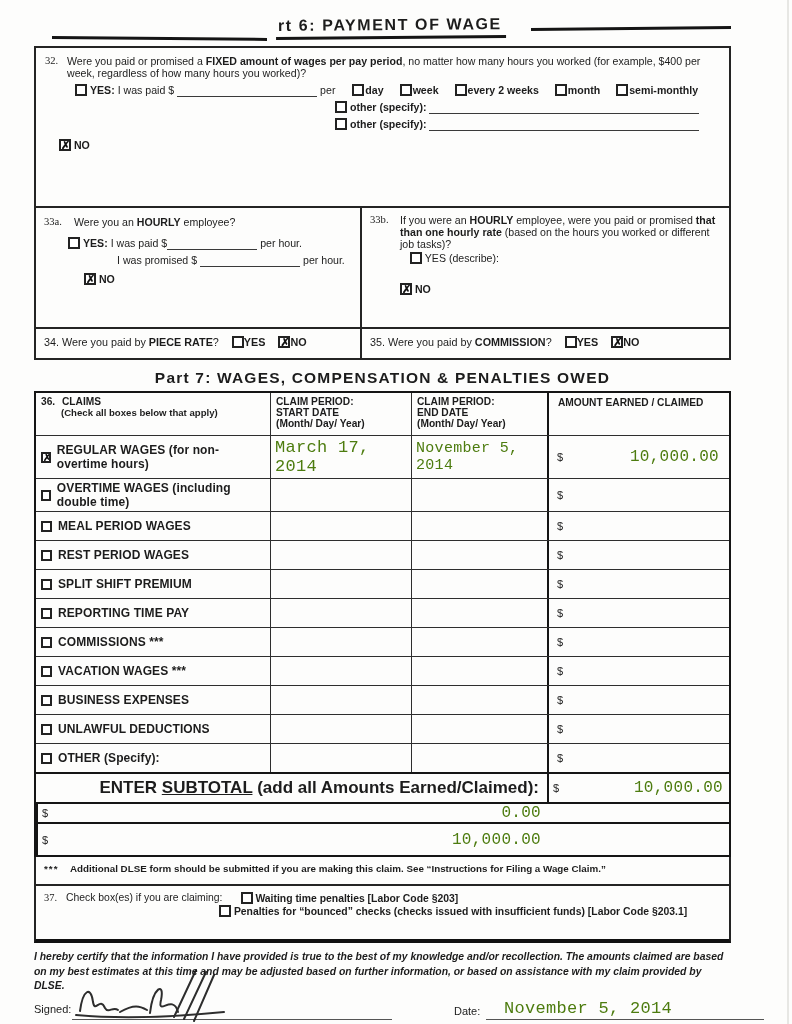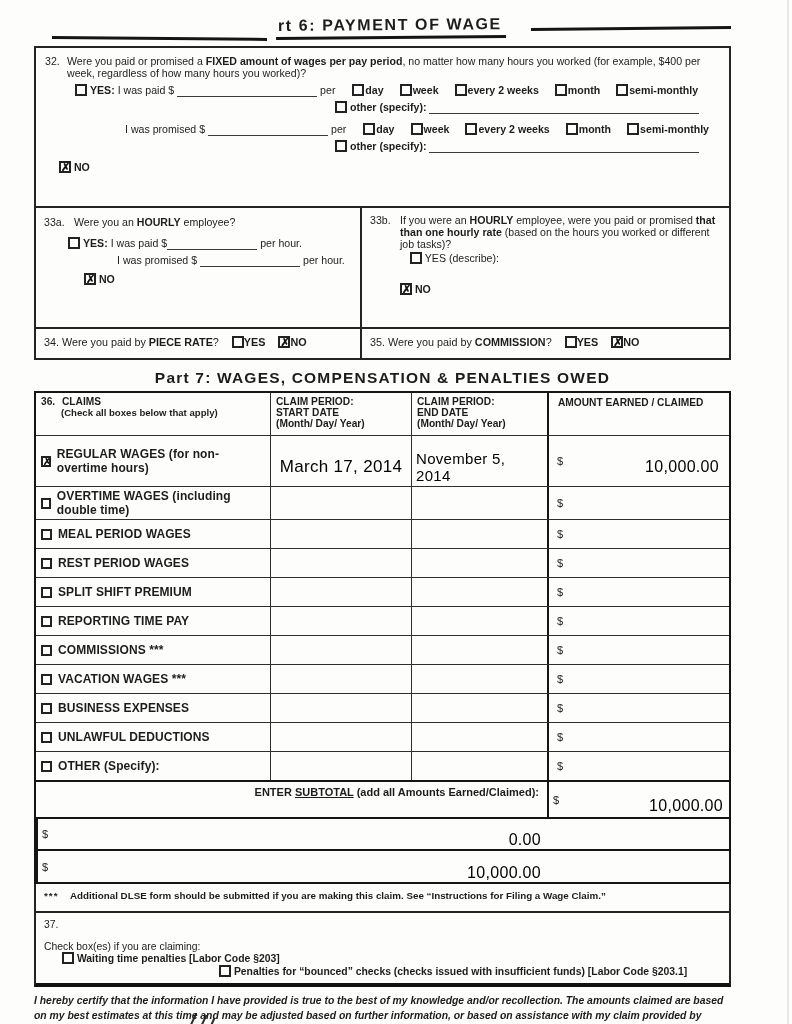--- a/index.html
+++ b/index.html
@@ -27,26 +27,26 @@
 
   
   .cb {
     display:inline-block; width:12px; height:12px; border:2px solid #222;
     background:#fff; vertical-align:-2px; text-align:center;
     font-size:11px; line-height:9px; font-weight:bold; color:#111; overflow:hidden;
   }
   .cb.small { width:11px; height:11px; font-size:10px; line-height:8px; }
   .blank { display:inline-block; border-bottom:1.5px solid #3a3a3a; height:13px; vertical-align:-3px; }.b90{width:90px}.b100{width:100px}.b120{width:120px}.b140{width:140px}.b270{width:270px}
   .bold { font-weight:bold; }
-  .hand { font-family:Liberation Sans, sans-serif; color:#000000; letter-spacing:.3px;margin-top:12px; }
+  .hand { font-family:Liberation Mono, monospace; color:#4d7c0f; letter-spacing:.3px; }
 
   
   .box32 { border:2px solid #242424; height:162px; padding:7px 9px 4px 9px; font-size:10.6px; position:relative; }
   .qline { display:flex; }
-  .qnum { width:22px; flex:0 0 22px; }
+  .qnum { width:22px; flex:0 0 22px;font-family:Liberation Serif, serif; }
   .q32row { margin:5px 0 0 30px; white-space:nowrap; }
   .freq { margin-left:14px; }
   .freq .cb { margin-right:1px; }
   .freqlab { font-weight:bold; margin-right:16px; }
   .otherrow { margin-left:290px; margin-top:4px; white-space:nowrap; }
   .no32 { margin:8px 0 0 14px; font-weight:bold; }
 
   
   .box33 { display:flex; border:2px solid #242424; border-top:none; height:121px; font-size:10.6px; }
   .box33 .left { flex:0 0 326px; border-right:2px solid #242424; padding:8px 6px 4px 8px; }
@@ -70,33 +70,33 @@
   .row { min-height:29px; }
   .row .c-claims { display:flex; align-items:center; gap:6px; padding-left:5px; }
   .claim-label { font-weight:bold; font-size:12px; letter-spacing:.1px; }
   .c-start, .c-end { display:flex; align-items:center; justify-content:center; }
   .date-hand { font-size:17px; }
   .date-hand-sm { font-size:15px; }
   .cur { font-size:11px; padding-left:4px; }
   .amt { margin-left:auto; font-size:16px; padding-right:6px; }
 
   .sumrow { display:grid; grid-template-columns:511px 1fr; border:2px solid #151515; border-top:none; }
-  .sumrow .lab { text-align:right; font-weight:bold; font-size:11px; padding:4px 8px 19px 0; }
+  .sumrow .lab { text-align:right; font-weight:bold; font-size:17px; padding:4px 8px 4px 0; }
   .sumrow .val { border-left:2px solid #151515; display:flex; align-items:center; }
   .sumrow .val .amt { font-size:16px; }
   .sumrow.grand .lab { background:#000; color:#fff; font-size:14px; padding:7px 8px 6px 0; }
   .sumrow.grand { min-height:33px; }
   .u { text-decoration:underline; }
 
   .note { display:flex; border:2px solid #242424; border-top:none; padding:6px 8px 5px 8px; font-size:9.8px; font-weight:bold; min-height:29px; }
   .note .stars { flex:0 0 26px; letter-spacing:1px; }
 
   .box37 { border:2px solid #242424; border-top:none; border-bottom:4px solid #111; padding:6px 8px; min-height:57px; font-size:10.4px; }
   .box37 .optline { margin:1px 0 0 175px; font-weight:bold; white-space:nowrap; }
-  .box37 .first { display:flex;flex-direction:column; }
+  .box37 .first { display:flex; }
   .box37 .q37lab { white-space:nowrap; }
 
   
   .cert { margin-top:7px; font-style:italic; font-weight:bold; font-size:10.4px; line-height:1.4; }
   .signrow { position:relative; margin-top:9px; height:22px; font-size:11px; }
   .sign-line { position:absolute; left:38px; top:16px; width:320px; border-bottom:1.5px solid #555; }
   .sig-svg { position:absolute; left:40px; top:-38px; }
   .date-lab { position:absolute; left:420px; top:2px; }
   .date-line { position:absolute; left:452px; top:16px; width:278px; border-bottom:1.5px solid #555; }
   .date-val { position:absolute; left:470px; top:-4px; font-size:17px; }
@@ -129,26 +129,20 @@
         <span class="bold">YES:</span>
         <span>I was paid $</span>
         <span class="blank b140"></span>
         <span>per</span>
         <span class="freq"><span class="cb"></span><span class="freqlab">day</span><span class="cb"></span><span class="freqlab">week</span><span class="cb"></span><span class="freqlab">every 2 weeks</span><span class="cb"></span><span class="freqlab">month</span><span class="cb"></span><span class="freqlab">semi-monthly</span></span>
       </div>
       <div class="otherrow">
         <span class="cb"></span>
         <span class="bold">other (specify):</span>
         <span class="blank b270"></span>
-      </div>
-      <div class="q32row" style="margin-left:80px; margin-top:9px;">
-        <span>I was promised $</span>
-        <span class="blank b120"></span>
-        <span>per</span>
-        <span class="freq"><span class="cb"></span><span class="freqlab">day</span><span class="cb"></span><span class="freqlab">week</span><span class="cb"></span><span class="freqlab">every 2 weeks</span><span class="cb"></span><span class="freqlab">month</span><span class="cb"></span><span class="freqlab">semi-monthly</span></span>
       </div>
       <div class="otherrow">
         <span class="cb"></span>
         <span class="bold">other (specify):</span>
         <span class="blank b270"></span>
       </div>
       <div class="no32">
         <span class="cb">✗</span>
         <span>NO</span>
       </div>

